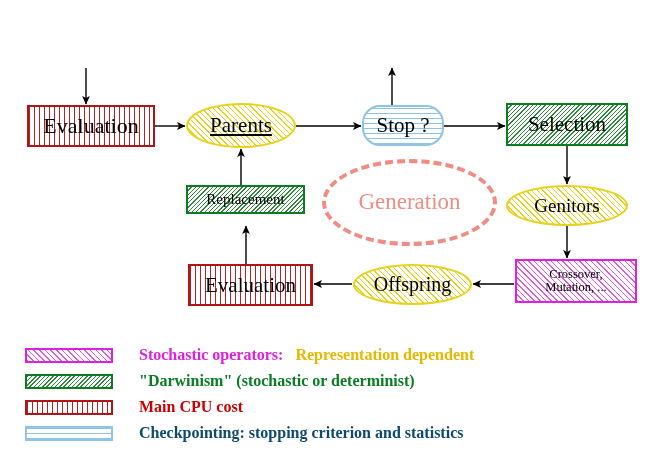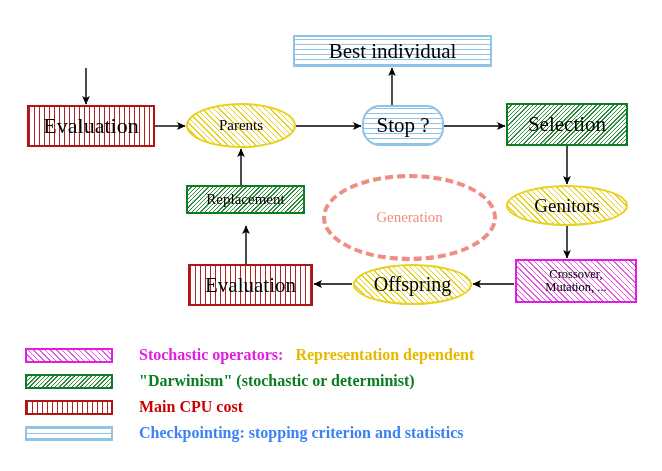--- a/index.html
+++ b/index.html
@@ -87,36 +87,36 @@
     border-radius: 50%;
   }
   .rounded {
     border-radius: 18px;
     text-align: center;
   }
 
   
   #node-initialisation { left: 24px;  top: 25px;  width: 124px; height: 43px; font-size: 22px; }
   #node-evaluation-top { left: 27px;  top: 105px; width: 128px; height: 42px; font-size: 22px; }
-  #node-parents       { left: 186px; top: 103px; width: 110px; height: 45px; font-size: 15px; }
+  #node-parents       { left: 186px; top: 103px; width: 110px; height: 45px; font-size: 21px; text-decoration: underline; }
   #node-stop          { left: 362px; top: 105px; width: 82px;  height: 41px; font-size: 21px; }
   #node-selection     { left: 506px; top: 103px; width: 122px; height: 43px; font-size: 21px; }
   #node-best          { left: 293px; top: 35px;  width: 199px; height: 32px; font-size: 21px; }
   #node-replacement   { left: 186px; top: 185px; width: 119px; height: 29px; font-size: 15px; }
   #node-genitors      { left: 506px; top: 185px; width: 122px; height: 41px; font-size: 19px; }
   #node-evaluation-bot{ left: 188px; top: 264px; width: 125px; height: 42px; font-size: 21px; }
   #node-offspring     { left: 353px; top: 264px; width: 119px; height: 41px; font-size: 20px; align-items: center; }
   #node-crossover     { left: 515px; top: 259px; width: 122px; height: 44px; font-size: 12.5px; }
 
   #node-generation {
-    left: 322px; top: 174px; width: 175px; height: 87px;
+    left: 322px; top: 159px; width: 175px; height: 87px;
     border: 4px dashed #ef8d83;
     border-radius: 50%;
     color: #ef8d83;
-    font-size: 15px;
+    font-size: 23px;
     background: transparent;
     justify-content: center;
   }
 
   
   #legend {
     position: absolute;
     left: 0; top: 340px;
     width: 662px;
     z-index: 4;
@@ -193,23 +193,20 @@
   </div>
 
   <div class="node fill-blue-horiz rounded" id="node-stop">
     <span class="node-label">Stop ?</span>
   </div>
 
   <div class="node fill-green-diag" id="node-selection">
     <span class="node-label">Selection</span>
   </div>
 
-  <div class="node fill-blue-horiz" id="node-best">
-    <span class="node-label">Best individual</span>
-  </div>
 
   <div class="node fill-green-diag" id="node-replacement">
     <span class="node-label">Replacement</span>
   </div>
 
   <div class="node fill-yellow-diag ellipse" id="node-genitors">
     <span class="node-label">Genitors</span>
   </div>
 
   <div class="node fill-red-vert" id="node-evaluation-bot">
@@ -243,18 +240,18 @@
       <span class="legend-text" style="color:#0a7d22">"Darwinism" (stochastic or determinist)</span>
     </div>
 
     <div class="legend-row" id="legend-row-2">
       <span class="legend-swatch fill-red-vert"></span>
       <span class="legend-text" style="color:#cc0000">Main CPU cost</span>
     </div>
 
     <div class="legend-row" id="legend-row-3">
       <span class="legend-swatch fill-blue-horiz"></span>
-      <span class="legend-text" style="color:#3b82f6">Checkpointing: stopping criterion and statistics</span>
+      <span class="legend-text" style="color:#0c4a6e">Checkpointing: stopping criterion and statistics</span>
     </div>
 
   </div>
 
 </div>
 
 </body></html>

